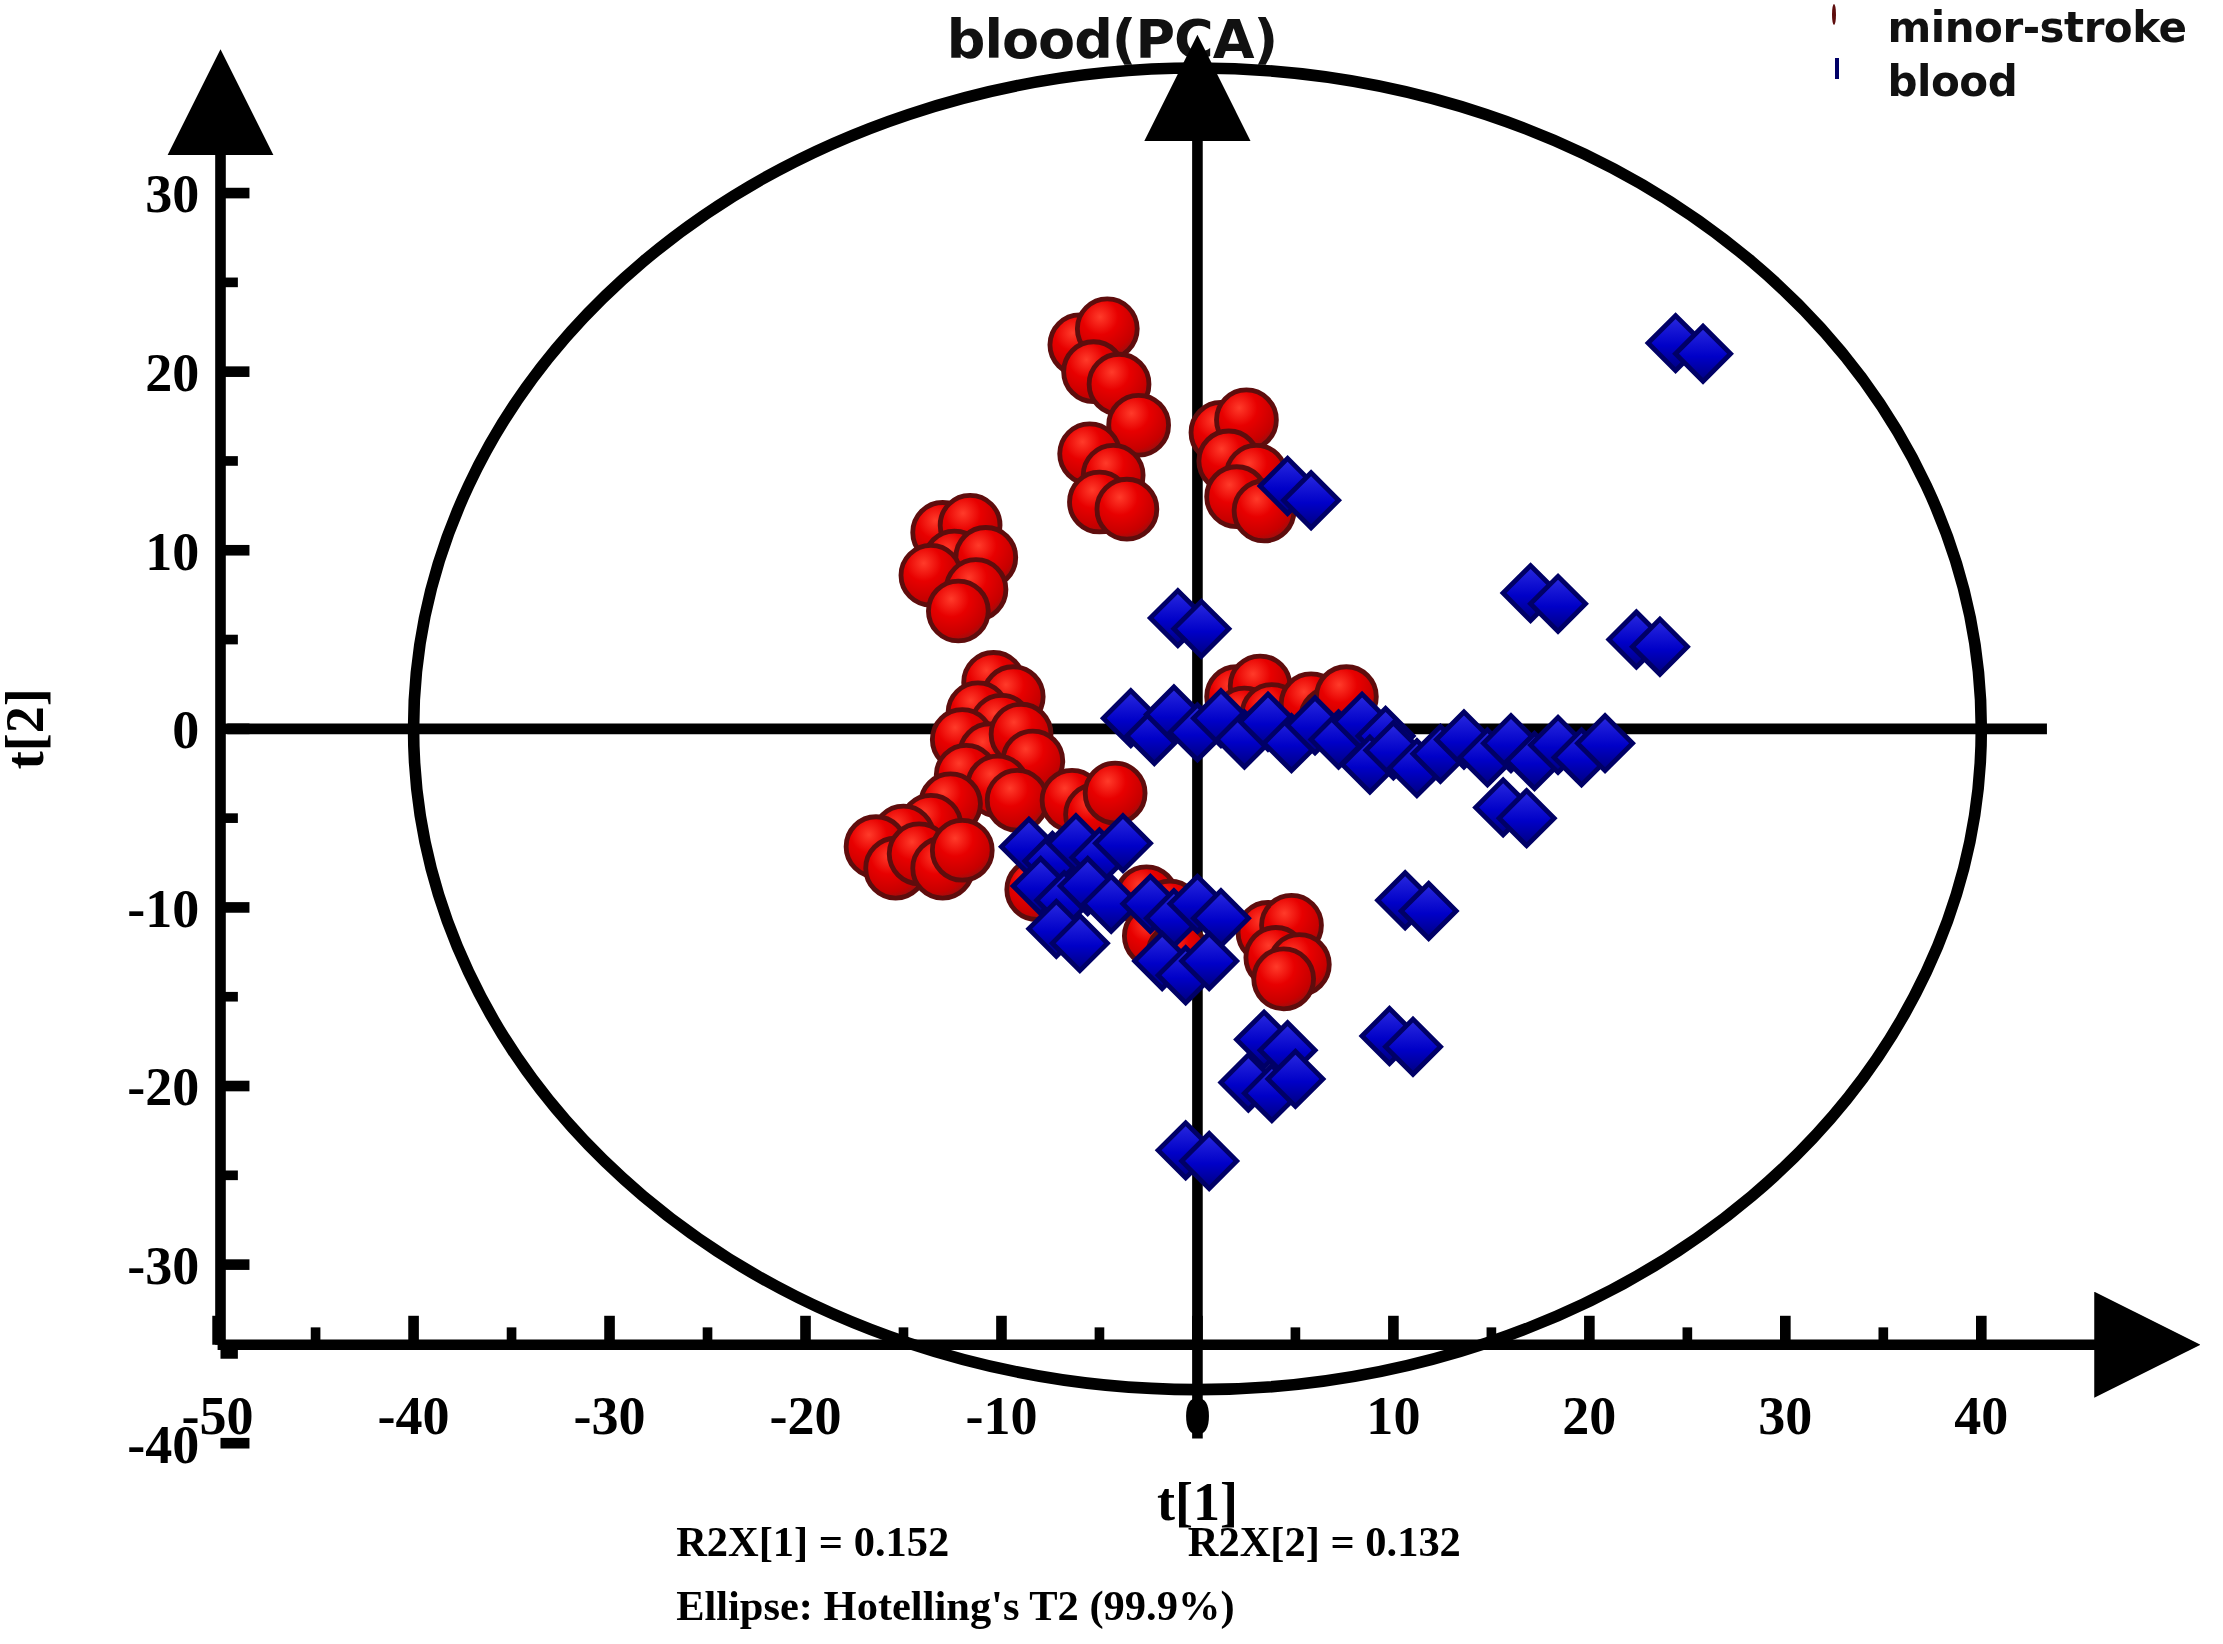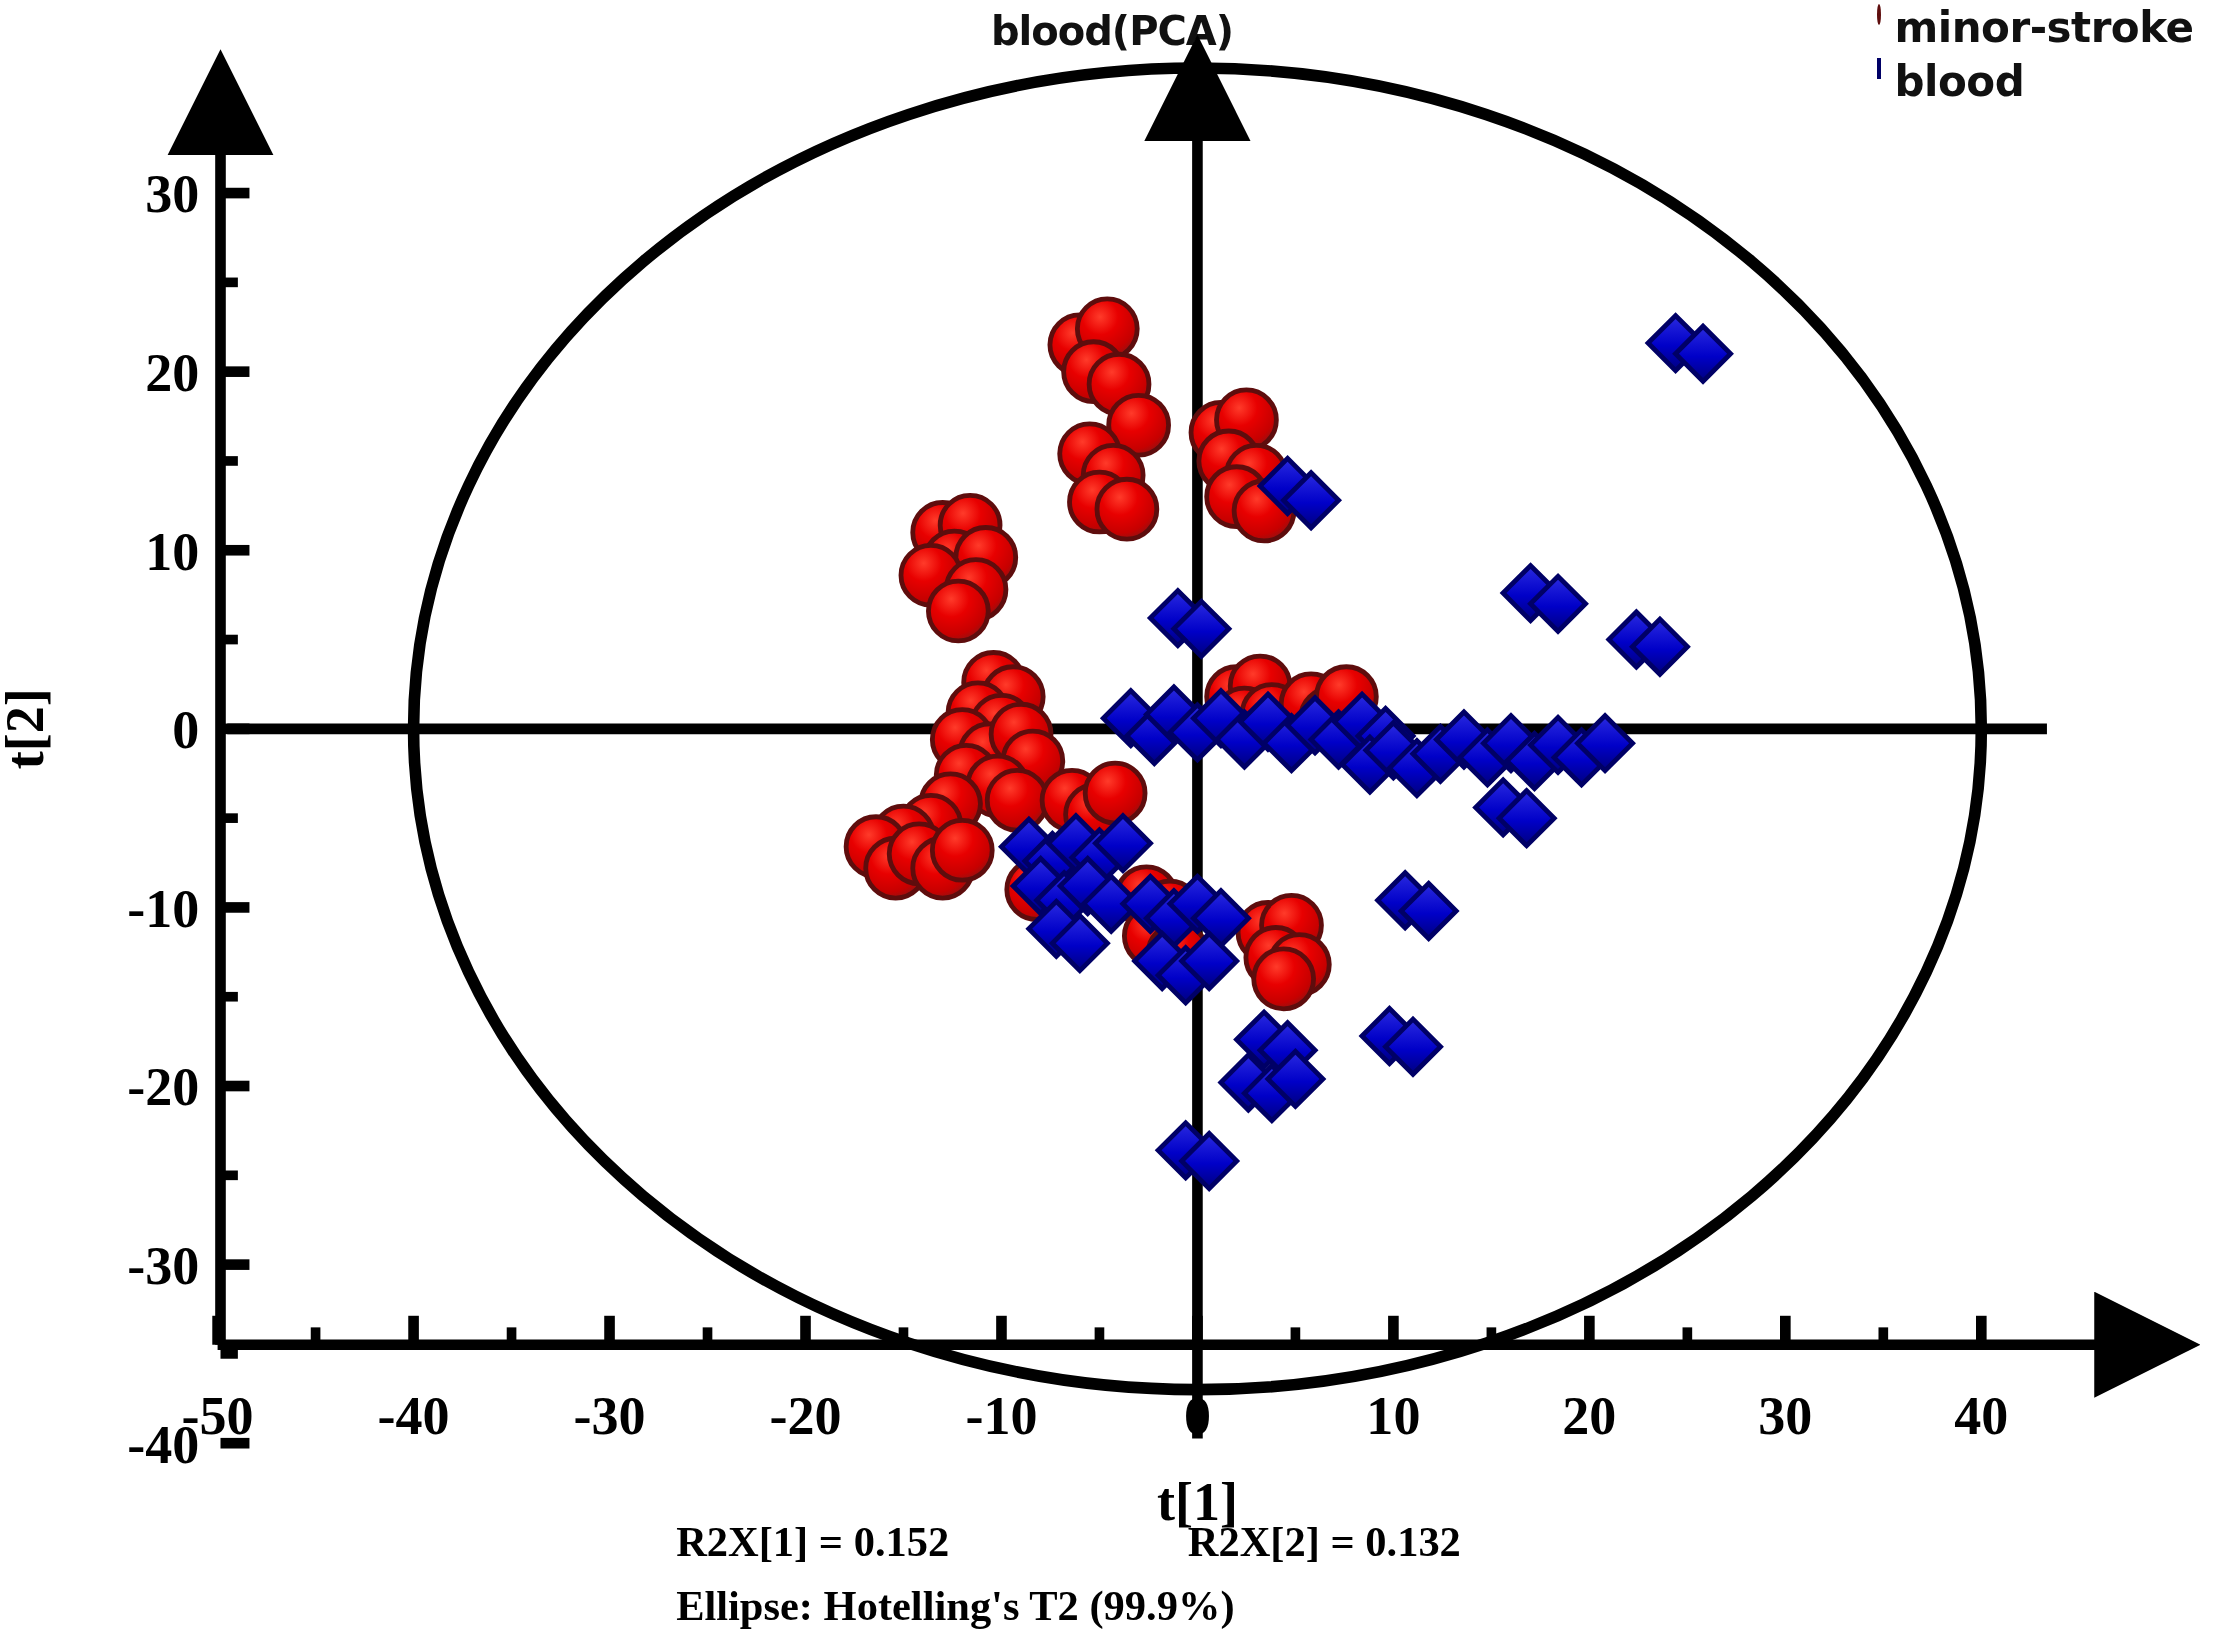--- a/index.html
+++ b/index.html
@@ -1,24 +1,24 @@
 <!DOCTYPE html>
 <html><head>
 <meta charset="utf-8">
 <style>
   html,body{margin:0;padding:0;background:#fff;}
   body{width:2224px;height:1644px;position:relative;font-family:"Liberation Serif",serif;overflow:hidden;}
   #stage{position:absolute;inset:0;width:2224px;height:1644px;}
   svg.plot{position:absolute;left:0;top:0;width:2224px;height:1644px;display:block;}
   .title{
     position:absolute; left:0; top:7.7px; width:2224px; text-align:center;
-    font-family:"DejaVu Sans",sans-serif; font-weight:bold; font-size:40px; color:#111;
+    font-family:"DejaVu Sans",sans-serif; font-weight:bold; font-size:54px; color:#111;
     letter-spacing:-1px; pointer-events:none;
   }
-  .legend{position:absolute; right:18px; top:0px; width:367px;text-align:right;}
+  .legend{position:absolute; right:25px; top:0px; width:367px;}
   .legend-row{display:flex; align-items:center; height:54px; gap:13.5px;}
   .legend-mark{width:42px;height:42px;flex:0 0 auto;position:relative;}
   .legend-mark .circ{
     width:39px;height:39px;border-radius:50%;
     background:radial-gradient(circle at 38% 32%, #ff2a20 0%, #e00000 48%, #c00000 78%, #7e1212 100%);
     border:2.9px solid #5e0d0d; box-sizing:border-box;
   }
   .legend-mark .diam{
     width:33px;height:33px;margin:4.8px 0 0 2.9px;
     background:linear-gradient(135deg,#2020d8 0%,#0000c8 55%,#00007e 100%);

